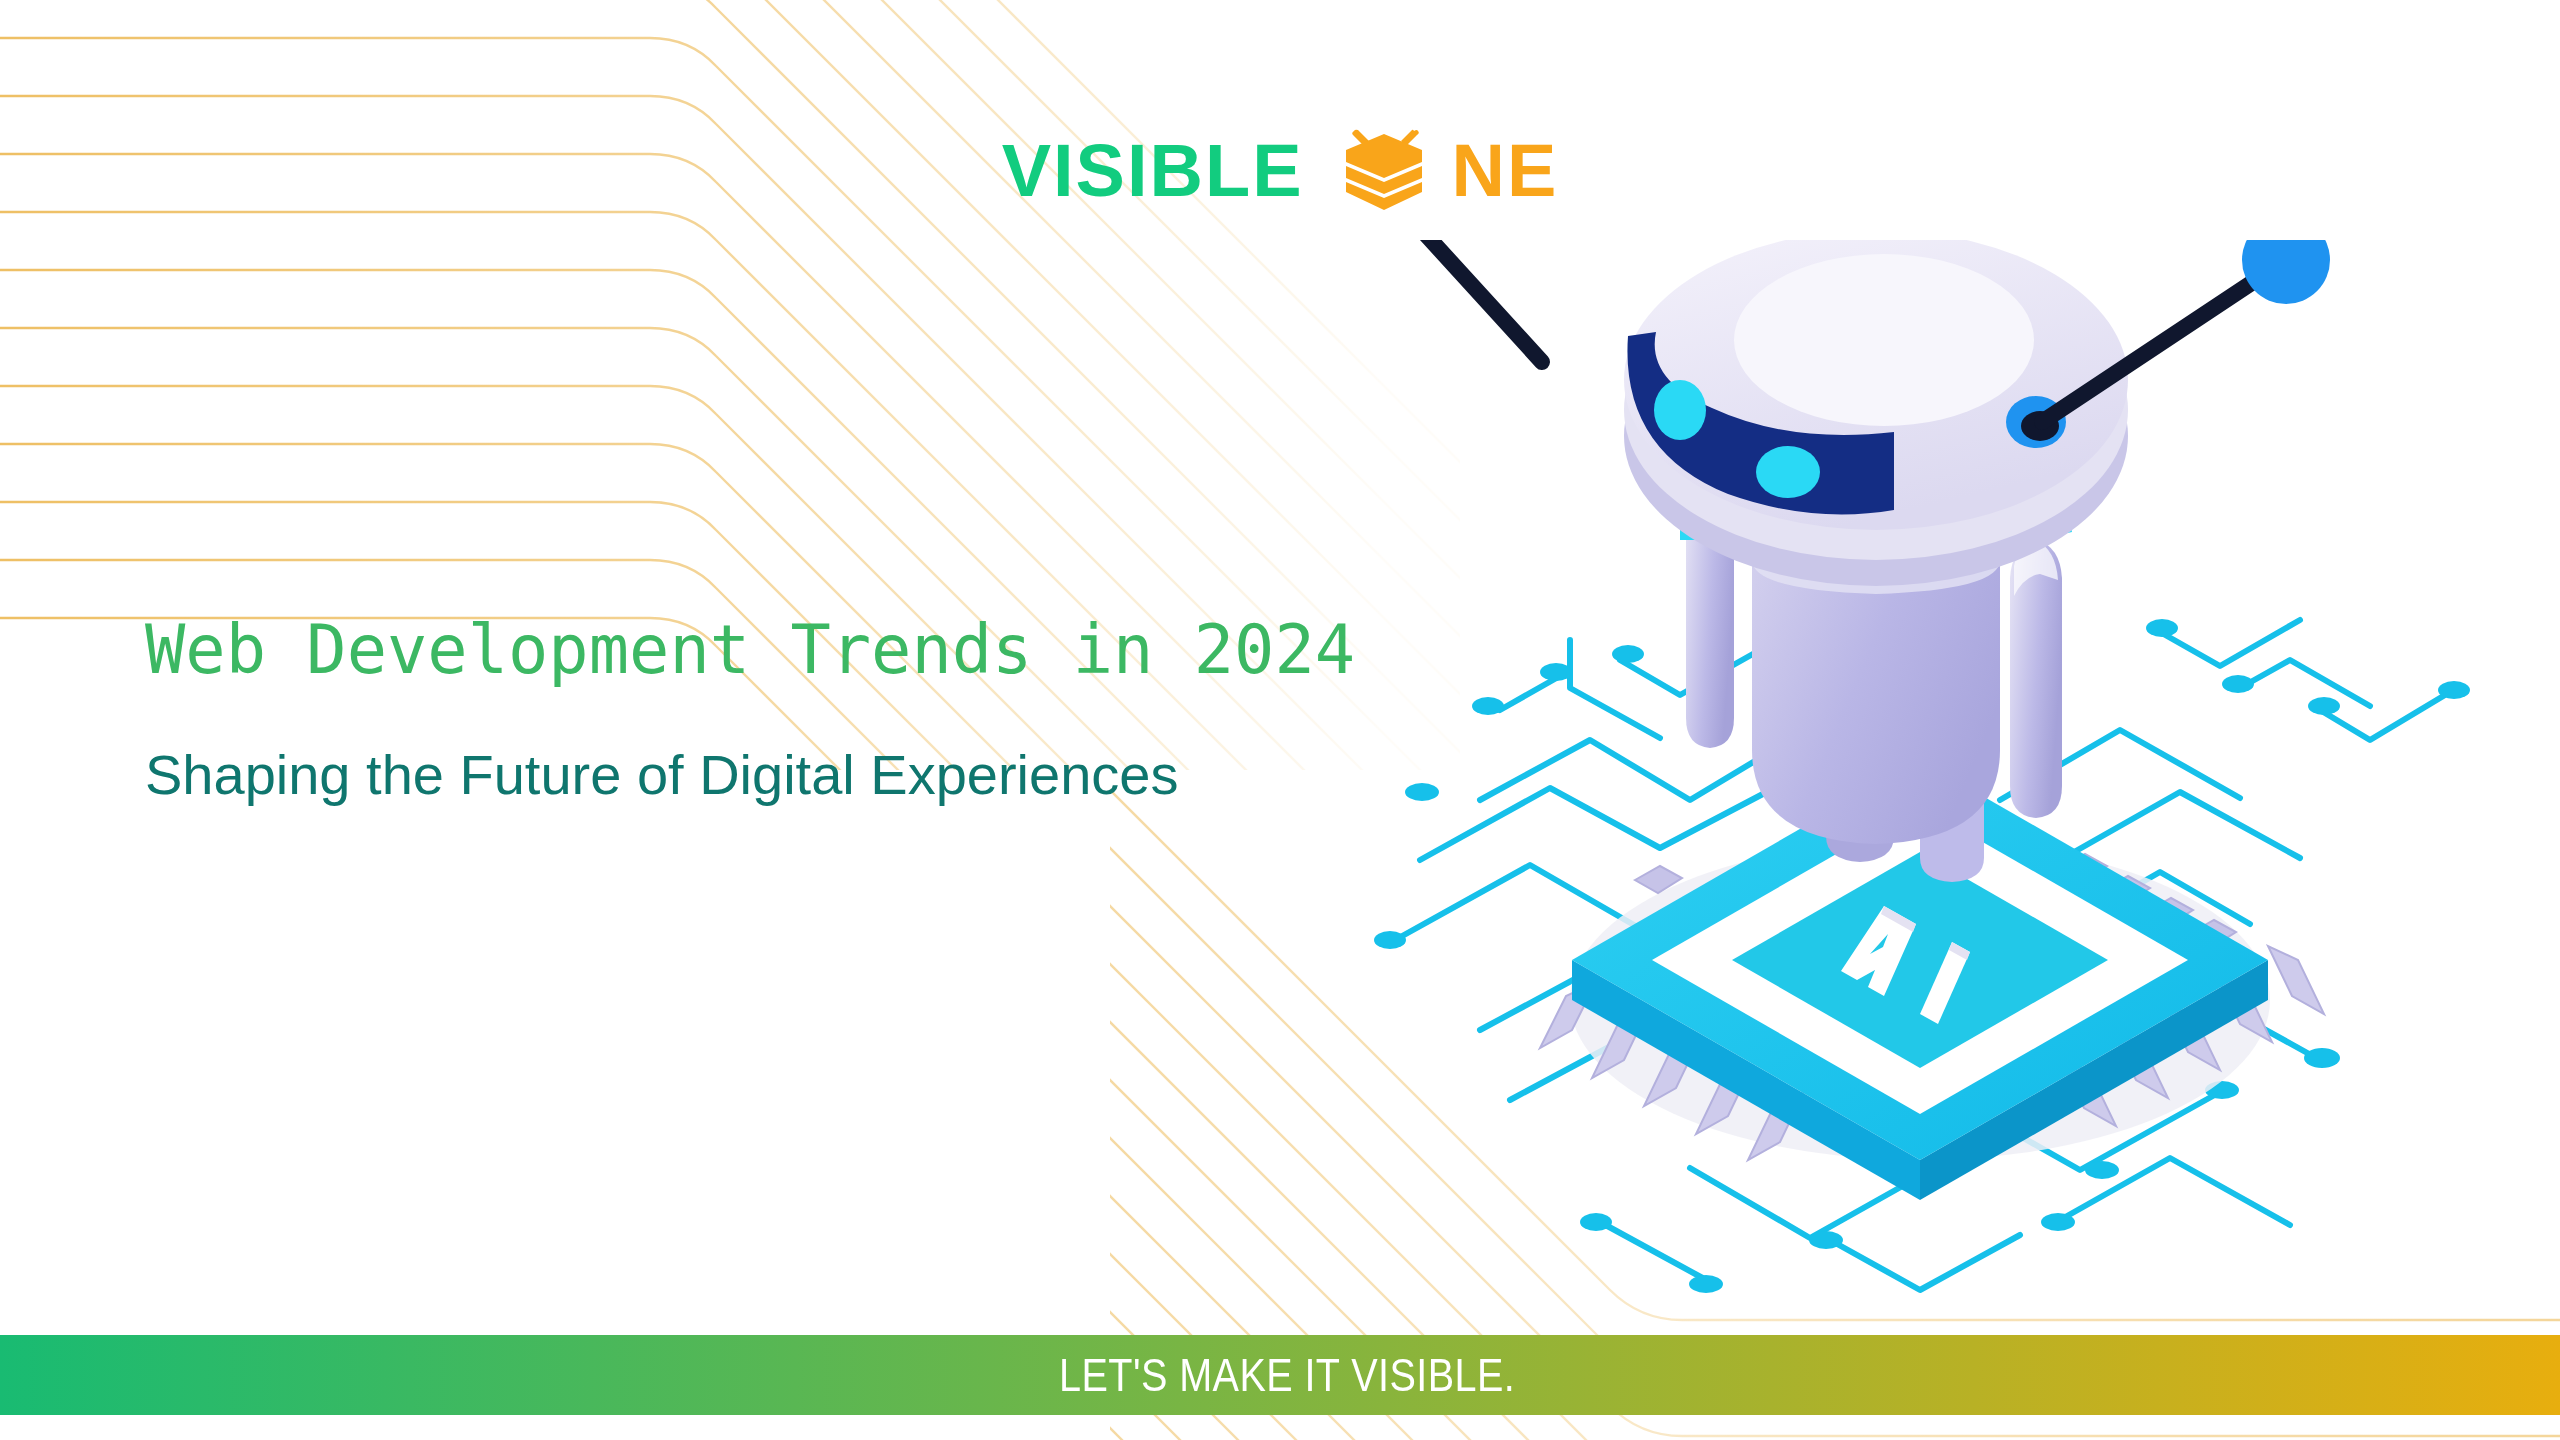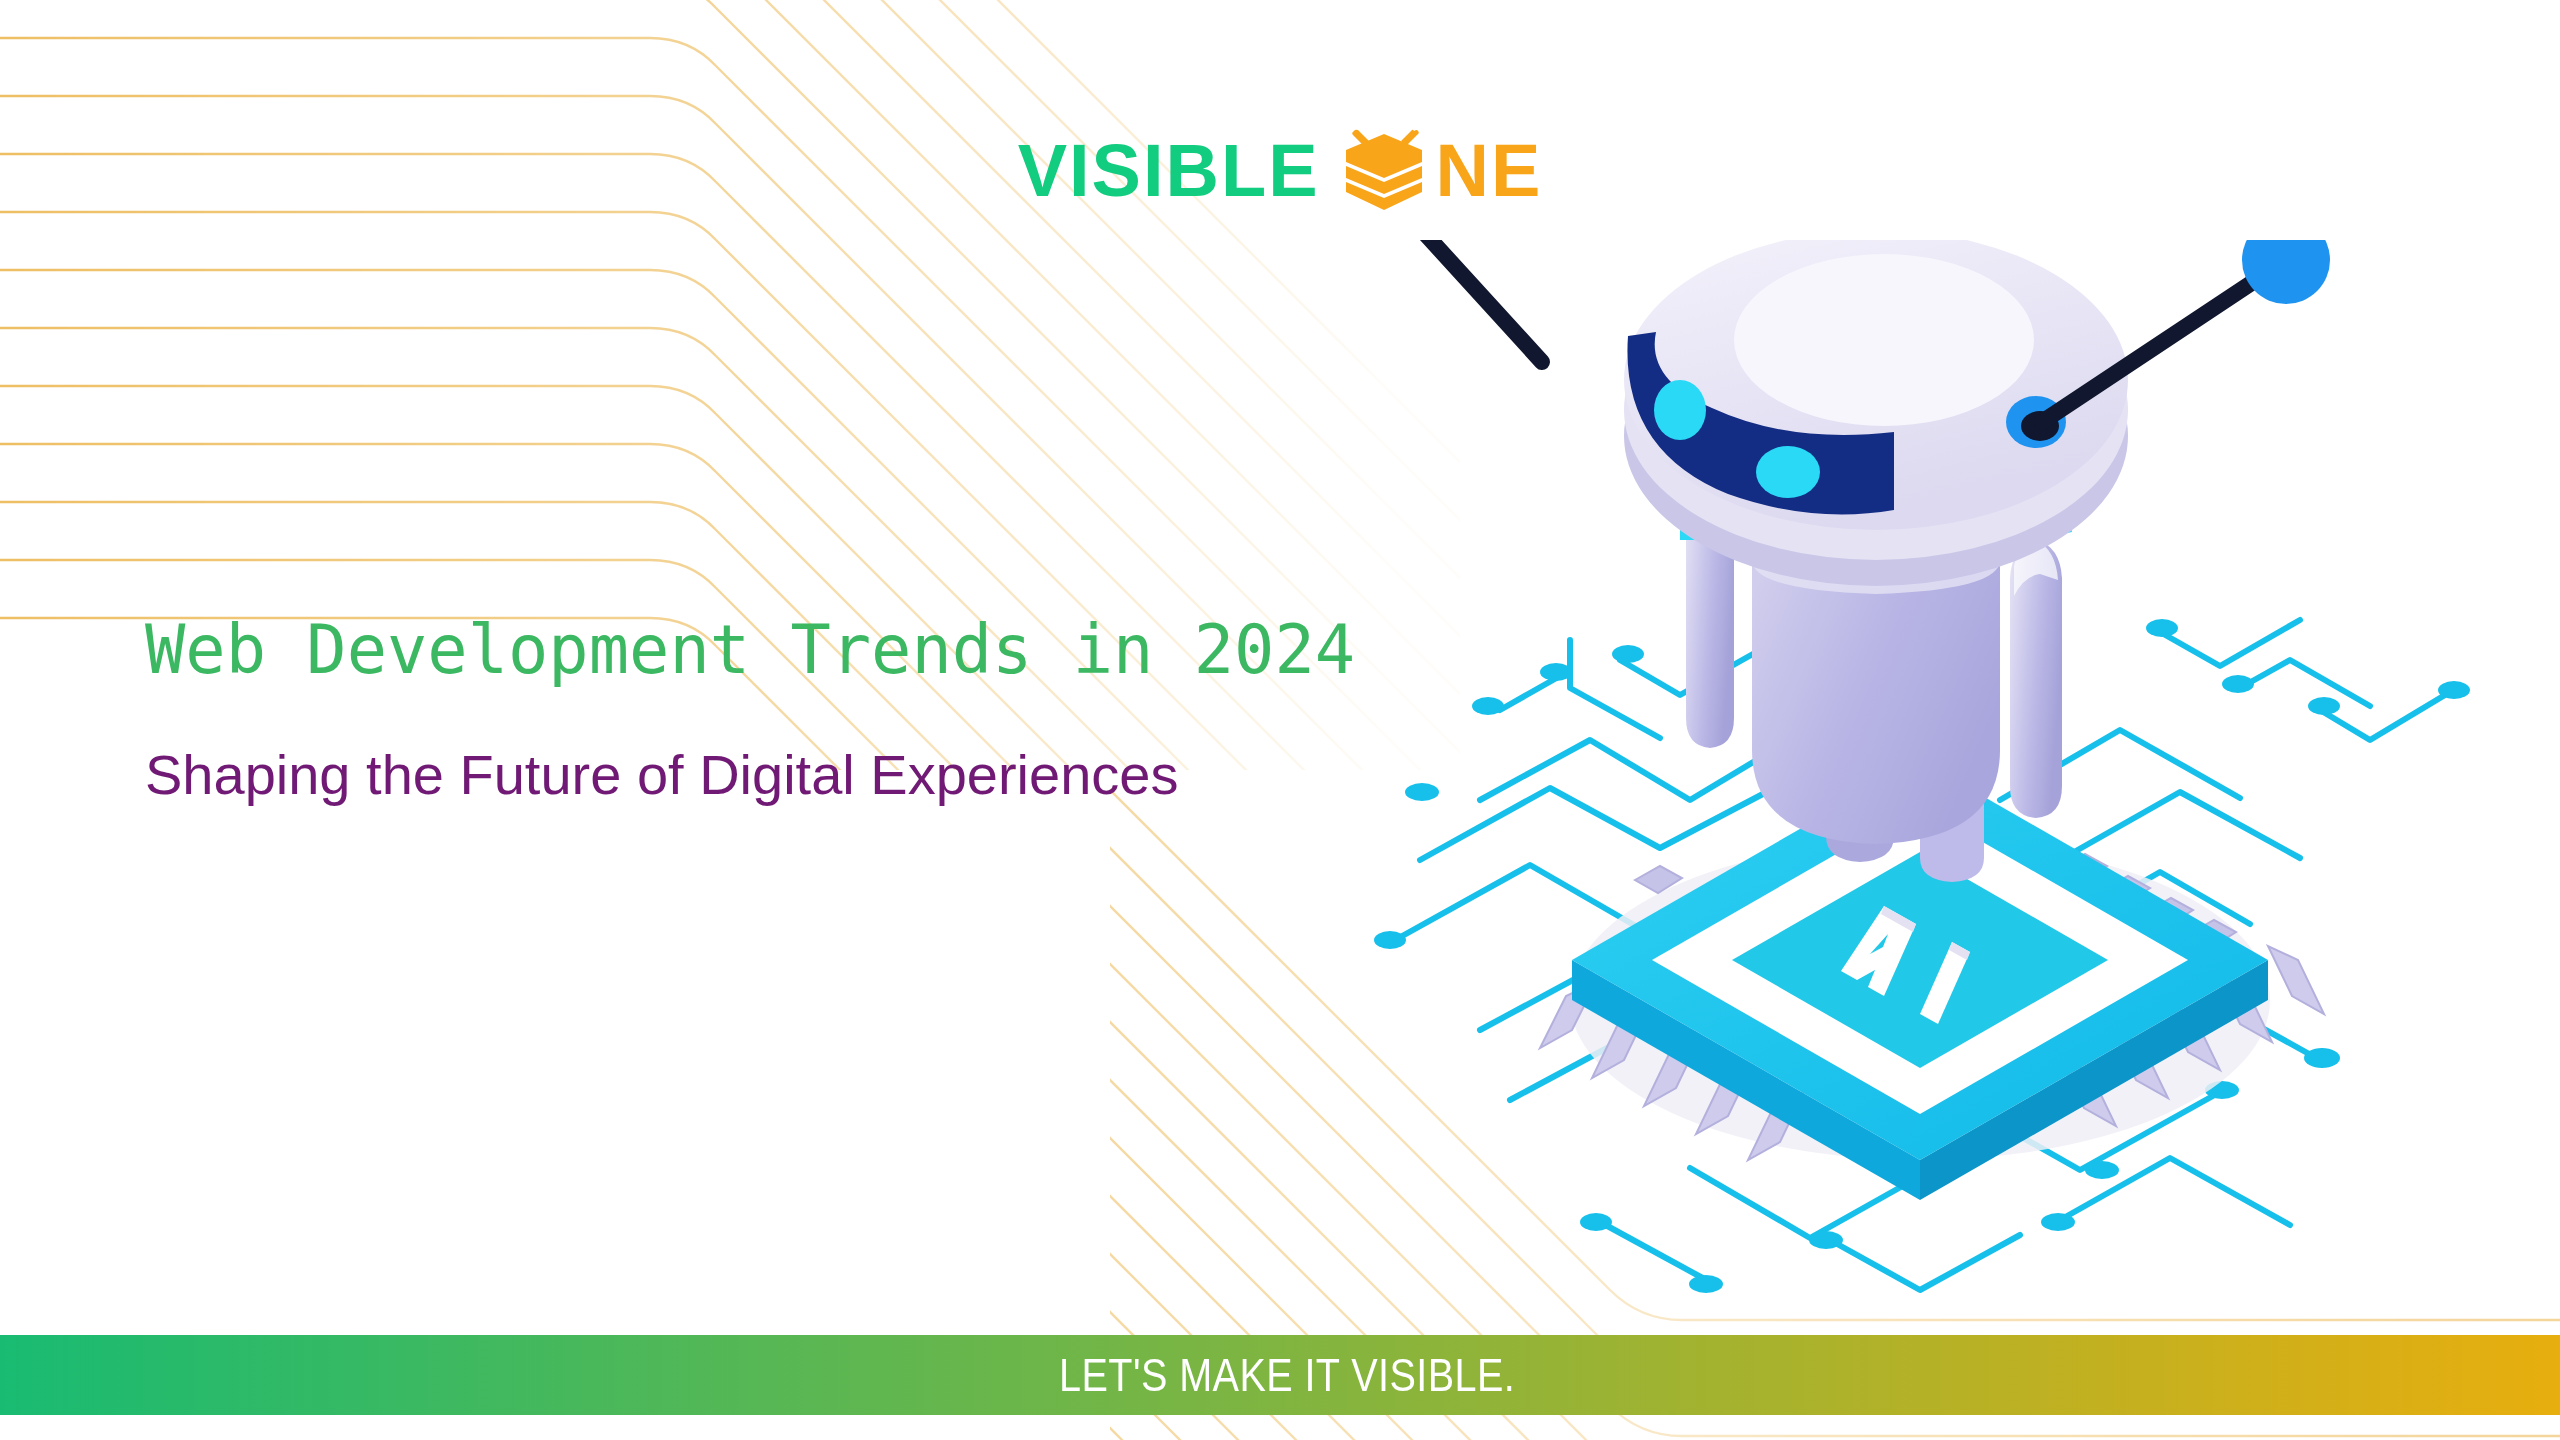--- a/index.html
+++ b/index.html
@@ -42,21 +42,21 @@
 
   
   #logo {
     position: absolute;
     left: 0;
     right: 0;
     top: 128px;
     display: flex;
     justify-content: center;
     align-items: center;
-    gap: 0px;
+    gap: 16px;
   }
   #logo-wordmark-visible {
     font-family: "Liberation Sans", sans-serif;
     font-weight: bold;
     font-size: 74px;
     letter-spacing: 2px;
     color: #12cc7f;
     line-height: 1;
   }
   #logo-bee-icon {
@@ -202,21 +202,21 @@
         <path d="M8 38 L46 54 L84 38 L84 50 L46 66 L8 50 Z"></path>
         <path d="M8 54 L46 70 L84 54 L84 64 L46 82 L8 64 Z"></path>
       </g>
     </svg>
 
     <span id="logo-wordmark-ne" style="color: rgb(249, 165, 26);">NE</span>
   </div>
 
   <div id="text-block">
     <h1 id="slide-title" style="color: rgb(60, 184, 99);">Web Development Trends in 2024</h1>
-    <div id="slide-subtitle" style="color: #701a75;">Shaping the Future of Digital Experiences</div>
+    <div id="slide-subtitle" style="color: #0f766e;">Shaping the Future of Digital Experiences</div>
   </div>
 
   <svg id="illustration" viewBox="0 0 1200 1100" xmlns="http://www.w3.org/2000/svg">
     <defs>
       <linearGradient id="headGrad" x1="0" y1="0" x2="0.4" y2="1">
         <stop offset="0%" stop-color="#f4f2fb"></stop>
         <stop offset="100%" stop-color="#dcd9f0"></stop>
       </linearGradient>
       <linearGradient id="bodyGrad" x1="0" y1="0" x2="1" y2="0.6">
         <stop offset="0%" stop-color="#d7d4ef"></stop>

